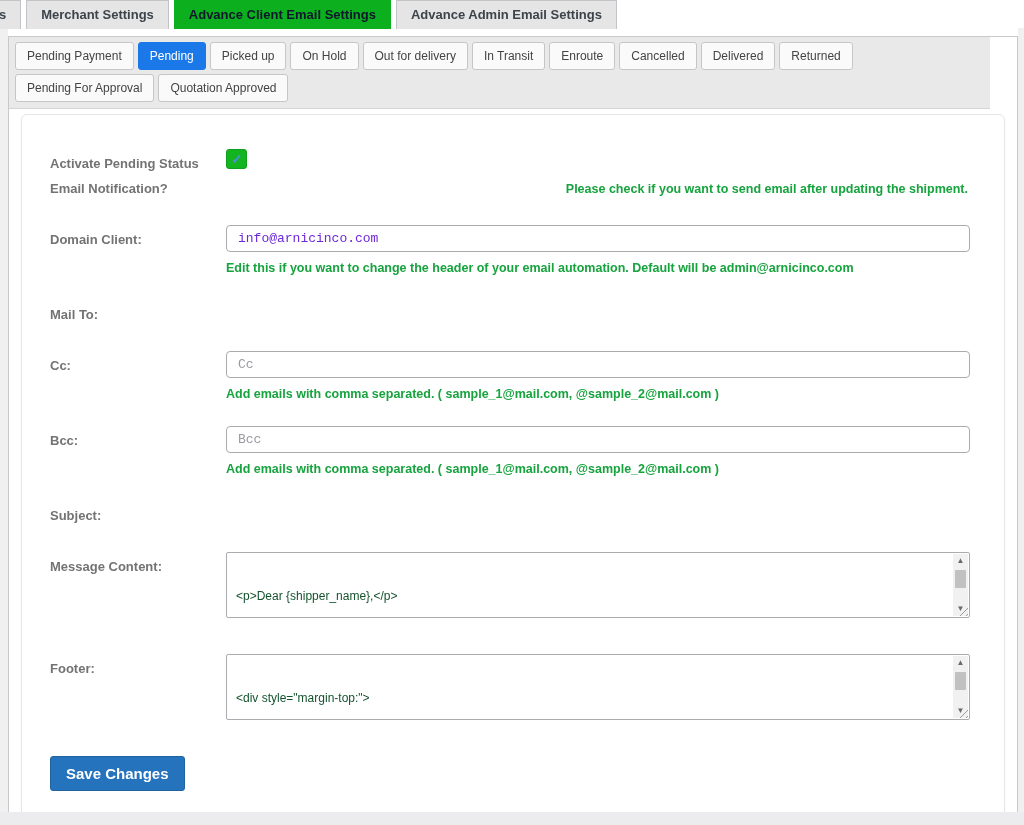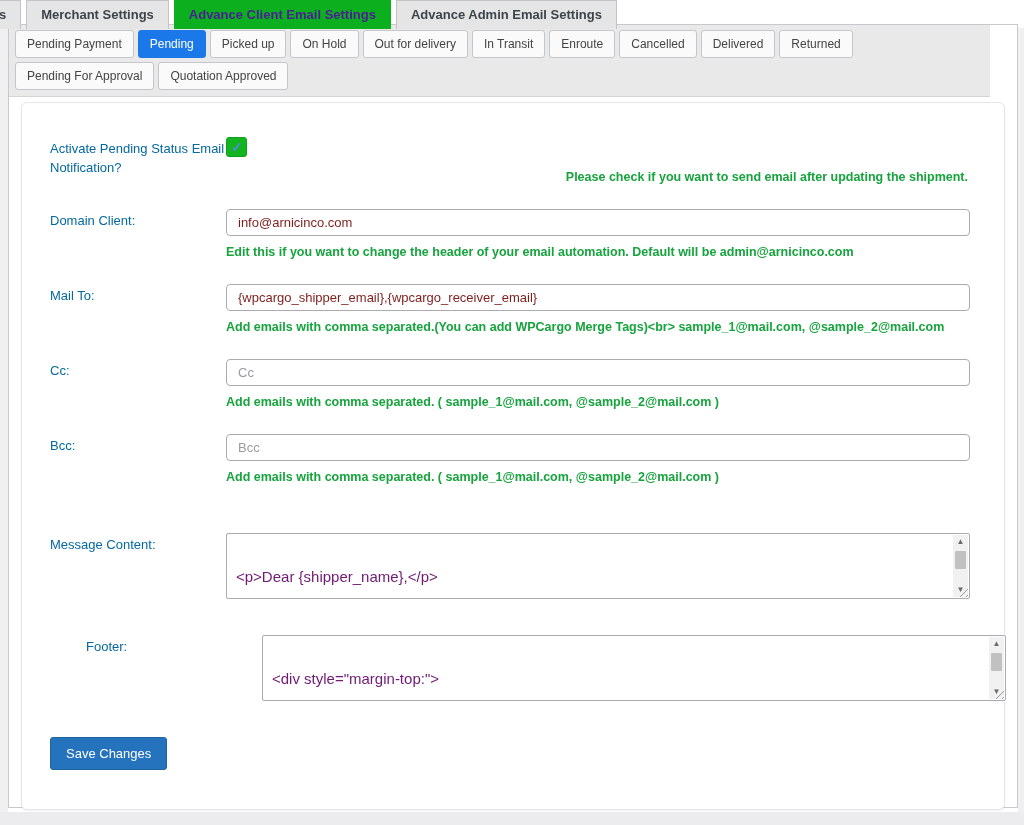--- a/index.html
+++ b/index.html
@@ -4,76 +4,76 @@
 <style>
   * { margin:0; padding:0; box-sizing:border-box; }
   html,body { width:1024px; height:825px; overflow:hidden; }
   body { font-family:"Liberation Sans", sans-serif; background:#ffffff; position:relative; }
 
   
   .main-tabs { position:absolute; top:0; left:-32px; display:flex; gap:5px; z-index:3; }
   .mtab { background:#e5e5e5; border:1px solid #c3c4c7; border-bottom:none;
           color:#3c434a; font-size:13px; font-weight:bold; padding:6px 14px 7px;
           cursor:pointer; white-space:nowrap; }
-  .mtab.active { background:var(--green); border-color:var(--green); color:#4c1d95; }
-
-  
-  .outer { position:absolute; top:24px; left:8px; width:1010px; height:784px;
+  .mtab.active { background:var(--green); border-color:var(--green); color:#0f172a; }
+
+  
+  .outer { position:absolute; top:36px; left:8px; width:1010px; height:784px;
            background:#ffffff; border:1px solid #c9c9cd; }
 
   
   .status-bar { background:#e9e9e9; border-bottom:1px solid #d5d5d5; width:981px;
                 padding:5px 6px 6px 6px; display:flex; flex-wrap:wrap; gap:4px; }
   .stab { background:#fafafa; border:1px solid #c5c6c9; border-radius:3px;
           color:#444; font-size:12px; padding:6px 11px; cursor:pointer; white-space:nowrap; }
   .stab.active { background:var(--blue); border-color:var(--blue); color:#ffffff; }
 
   
   .panel { margin:5px 12px 0 12px; width:984px; height:708px; background:#fff;
            border:1px solid #e6e6e9; border-radius:6px; box-shadow:0 1px 2px rgba(0,0,0,.06);
            padding:34px 36px 0 28px; }
 
   .row { display:flex; margin-bottom:24px; }
-  .row-label { width:176px; min-width:176px; font-size:13px; font-weight:normal;
-               color:#0369a1; line-height:19px; padding-top:2px; }
+  .row-label { width:176px; min-width:176px; font-size:13px; font-weight:bold;
+               color:#737373; line-height:25px; padding-top:2px; }
   .row-ctl { flex:1; }
 
   .help { color:var(--helper); font-size:12.5px; font-weight:bold; margin-top:9px; line-height:15px; }
 
   
   .checkbox { width:21px; height:20px; background:var(--check-green); border-radius:3px;
               border:1px solid #0ea01c; position:relative; cursor:pointer; }
   .checkbox .check-glyph { position:absolute; left:4px; top:1px; color:#4f8fd2;
               font-size:14px; font-weight:bold; }
 
   
   .tinput { width:744px; height:27px; border:1px solid #ababaf; border-radius:4px;
-            padding:4px 11px; font-size:13px; color:#7f1d1d; font-family:Liberation Sans, sans-serif;
+            padding:4px 11px; font-size:13px; color:#6d28d9; font-family:Liberation Mono, monospace;
             background:#fff; outline:none; }
   .tinput::placeholder { color:#9a9aa0; }
 
   
   .fake-ta { width:744px; height:66px; border:1px solid #ababaf; border-radius:2px;
              background:#fff; position:relative; overflow:hidden; }
   .ta-content { position:absolute; inset:3px 17px 0 9px; overflow:hidden;
-                font-size:15px; color:#701a75; line-height:16px; white-space:pre; }
+                font-size:12px; color:#14532d; line-height:16px; white-space:pre; }
   .ta-scroll { position:absolute; top:1px; right:1px; bottom:1px; width:15px;
                background:#f1f1f1; display:flex; flex-direction:column; align-items:center; }
   .ta-arrow { width:15px; height:14px; font-size:8px; color:#6a6a6a; text-align:center;
               line-height:14px; cursor:pointer; user-select:none; }
   .ta-track { flex:1; width:15px; position:relative; }
   .ta-thumb { position:absolute; top:2px; left:2px; width:11px; height:18px;
               background:#c1c1c1; border-radius:1px; cursor:pointer; }
   .ta-grip { position:absolute; right:1px; bottom:1px; width:12px; height:12px; cursor:nwse-resize;
              background:repeating-linear-gradient(135deg, transparent 0 3px, #9a9a9a 3px 4px);
              clip-path:polygon(100% 0, 100% 100%, 0 100%); }
 
   
-  .save-btn { display:inline-block; background:var(--btn-blue); color:#fff; font-size:13px;
-              font-weight:normal; padding:8px 15px; border:1px solid #1f639f; border-radius:3px;
+  .save-btn { display:inline-block; background:var(--btn-blue); color:#fff; font-size:15px;
+              font-weight:bold; padding:8px 15px; border:1px solid #1f639f; border-radius:3px;
               cursor:pointer; font-family:"Liberation Sans",sans-serif; margin-top:6px; }
 
   
   .page-bottom { position:absolute; left:0; right:0; bottom:0; height:13px; background:#ececef; }
   .side-gutter { position:absolute; top:28px; bottom:0; width:8px; background:#f0f0f1; }
   .side-gutter.left { left:0; } .side-gutter.right { right:0; width:6px; }
 </style>
 </head>
 <body>
 
@@ -122,24 +122,20 @@
       <div class="row-label">Domain Client:</div>
       <div class="row-ctl">
         <input class="tinput" type="text" value="info@arnicinco.com" style="">
         <div class="help">Edit this if you want to change the header of your email automation. Default will be admin@arnicinco.com</div>
       </div>
     </div>
 
     
     <div class="row">
       <div class="row-label">Mail To:</div>
-      <div class="row-ctl">
-        <input class="tinput" type="text" value="{wpcargo_shipper_email},{wpcargo_receiver_email}" style="">
-        <div class="help">Add emails with comma separated.(You can add WPCargo Merge Tags)&lt;br&gt; sample_1@mail.com, @sample_2@mail.com</div>
-      </div>
     </div>
 
     
     <div class="row">
       <div class="row-label">Cc:</div>
       <div class="row-ctl">
         <input class="tinput" type="text" placeholder="Cc" style="">
         <div class="help">Add emails with comma separated. ( sample_1@mail.com, @sample_2@mail.com )</div>
       </div>
     </div>
@@ -148,20 +144,21 @@
     <div class="row">
       <div class="row-label">Bcc:</div>
       <div class="row-ctl">
         <input class="tinput" type="text" placeholder="Bcc" style="">
         <div class="help">Add emails with comma separated. ( sample_1@mail.com, @sample_2@mail.com )</div>
       </div>
     </div>
 
     
     <div class="row">
+      <div class="row-label">Subject:</div>
     </div>
 
     
     <div class="row" style="margin-bottom:36px;">
       <div class="row-label">Message Content:</div>
       <div class="row-ctl">
         <div class="fake-ta">
           <div class="ta-content">
             <div>&lt;p&gt;Dear {shipper_name},&lt;/p&gt;</div>
             
@@ -174,21 +171,21 @@
                 <div class="ta-thumb"></div>
               </div>
             <div class="ta-arrow">▼</div>
           </div>
           <div class="ta-grip"></div>
         </div>
       </div>
     </div>
 
     
-    <div class="row" style="margin-bottom:30px;margin-left:36px;">
+    <div class="row" style="margin-bottom:30px;">
       <div class="row-label">Footer:</div>
       <div class="row-ctl">
         <div class="fake-ta">
           <div class="ta-content">
             <div>&lt;div style="margin-top:"&gt;</div>
             
             
             
           </div>
           <div class="ta-scroll">

